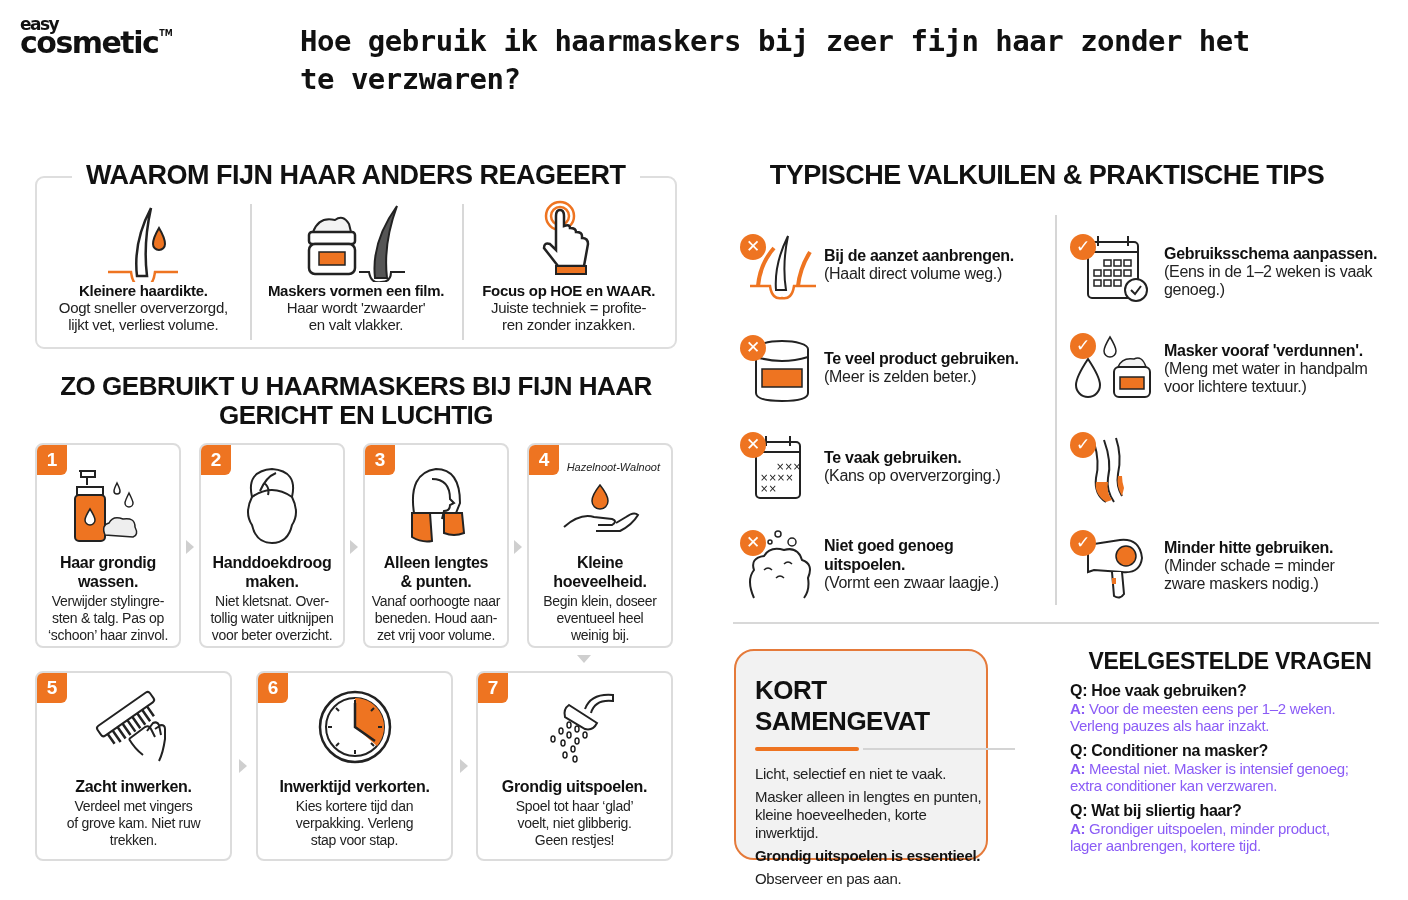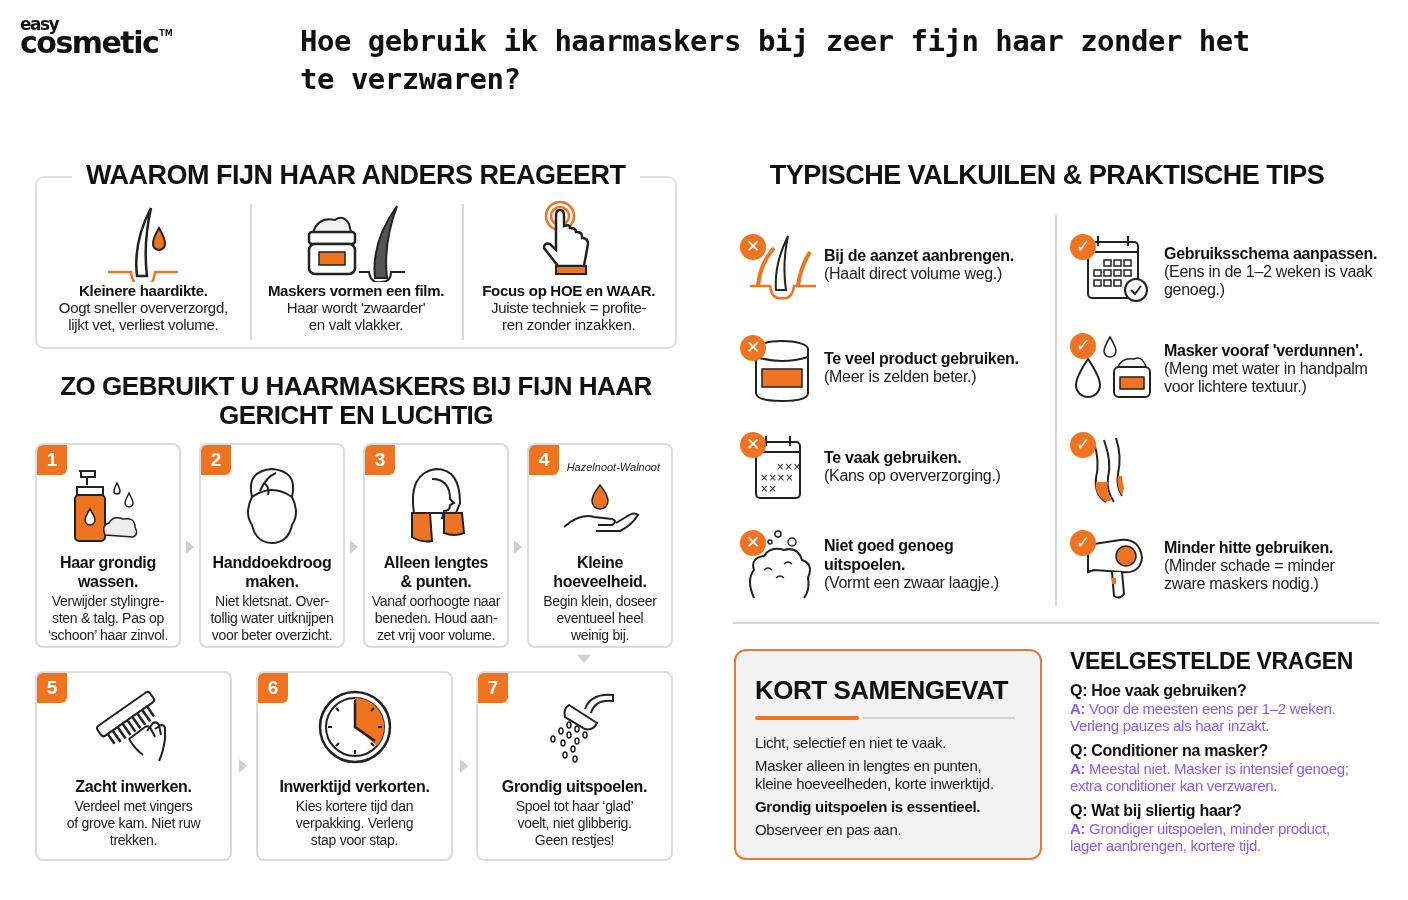--- a/index.html
+++ b/index.html
@@ -38,32 +38,32 @@
   .tips-divider { position: absolute; left: 1055px; top: 215px; width: 2px; height: 390px; background: #d6d6d6; }
   .tip { position: absolute; display: flex; align-items: flex-start; }
   .tip .ticon { width: 80px; height: 70px; position: relative; flex-shrink: 0; }
   .tip .badge { position: absolute; left: 0; top: 0; width: 26px; height: 26px; border-radius: 50%; background: #ee7421; color: #fff; font-size: 17px; line-height: 26px; text-align: center; font-weight: bold; z-index: 2; }
   .tip .tbody { margin-left: 4px; }
   .tip .thead { font-weight: bold; font-size: 16px; line-height: 19px; letter-spacing: -0.3px; }
   .tip .ttext { font-size: 16px; line-height: 18px; letter-spacing: -0.3px; color: #222; }
 
   .hr-right { position: absolute; left: 733px; top: 622px; width: 646px; height: 2px; background: #d8d8d8; }
 
-  .summary { position: absolute; left: 734px; top: 649px; width: 308px; height: 211px; border: 2px solid #e57a3a; border-radius: 12px; background: #f2f2f2; padding: 24px 0 0 19px; }
+  .summary { position: absolute; left: 734px; top: 649px; width: 254px; height: 211px; border: 2px solid #e57a3a; border-radius: 20px; background: #f2f2f2; padding: 24px 0 0 19px; }
   .summary .stitle { font-weight: bold; font-size: 26px; letter-spacing: -0.5px; }
   .summary .bar { margin-top: 10px; height: 4px; width: 268px; position: relative; }
   .summary .bar .o { position: absolute; left: 0; top: 0; width: 104px; height: 4px; background: #ee7421; border-radius: 2px; }
   .summary .bar .g { position: absolute; left: 108px; top: 1px; width: 152px; height: 2px; background: #d4d4d4; }
   .summary p { font-size: 15px; line-height: 18px; letter-spacing: -0.3px; color: #222; }
   .summary p.b { font-weight: bold; color: #111; }
   .summary .p1 { margin-top: 14px; }
   .summary .p2, .summary .p3, .summary .p4 { margin-top: 5px; }
 
   .faq { position: absolute; left: 1070px; top: 648px; width: 320px; }
-  .faq .ftitle { font-weight: bold; font-size: 23px; letter-spacing: -0.3px; }
+  .faq .ftitle { font-weight: bold; font-size: 23px; letter-spacing: -0.3px; text-align: center; }
   .faq .q { font-weight: bold; font-size: 16px; line-height: 19px; letter-spacing: -0.3px; margin-top: 7px; }
   .faq .first { margin-top: 6px; }
   .faq .a { font-size: 15px; line-height: 17px; letter-spacing: -0.3px; color: #8b5cf6; }
   .faq .a b { font-weight: bold; }
 
   svg { display: block; }
 </style>
 </head>
 <body>
 

